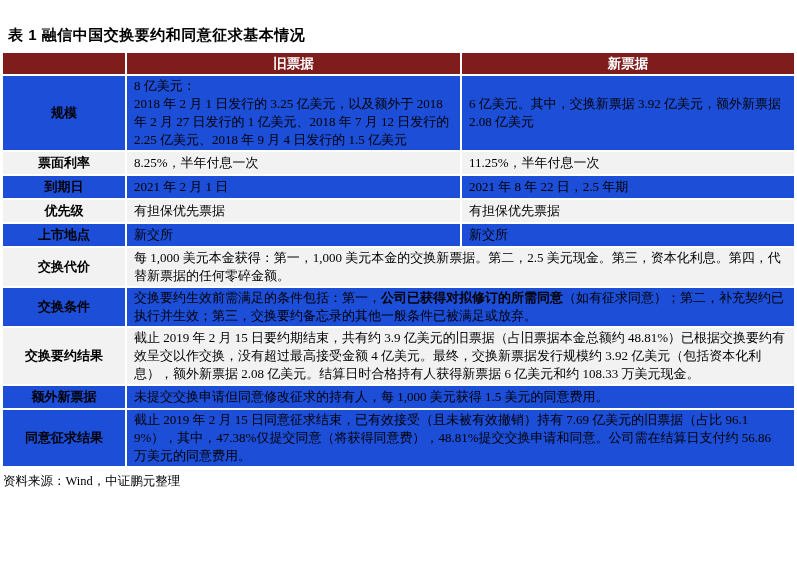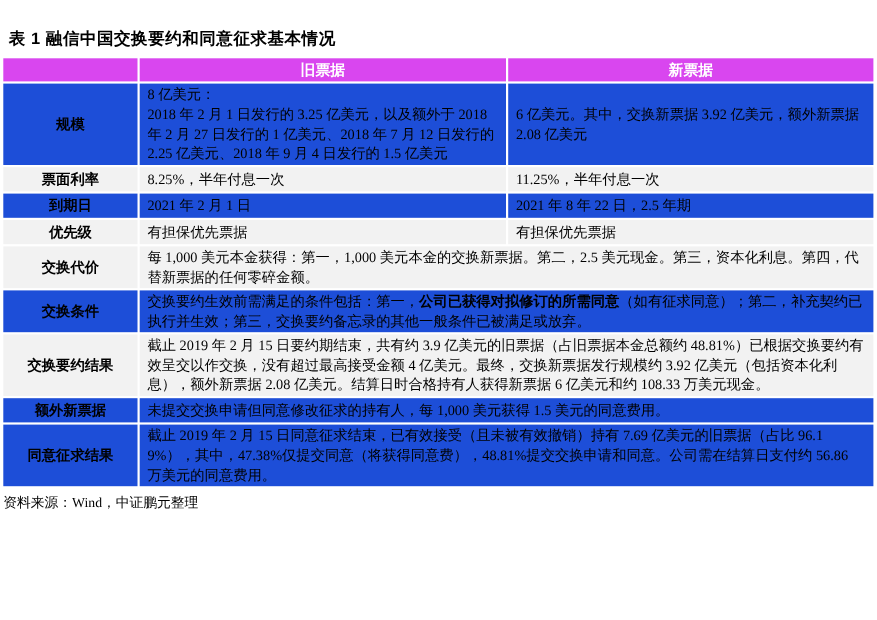--- a/index.html
+++ b/index.html
@@ -20,21 +20,21 @@
     border-collapse:separate;
     border-spacing:2px;
     table-layout:fixed;
     width:795px;
     margin-left:1px;
   }
   col.c-label{width:122px;}
   col.c-old{width:333px;}
   col.c-new{width:332px;}
   th.hdr{
-    background:#d946ef;
+    background:#7f1d1d;
     color:#ffffff;
     font-family:"Liberation Sans","DejaVu Sans",sans-serif;
     font-weight:bold;
     font-size:13.5px;
     text-align:center;
     height:19px;
     padding:1px 4px;
   }
   td{
     font-size:13px;
@@ -98,20 +98,25 @@
     <td class="single">2021 年 2 月 1 日</td>
     <td class="single">2021 年 8 年 22 日，2.5 年期</td>
   </tr>
 
   <tr class="light">
     <td class="lbl single">优先级</td>
     <td class="single">有担保优先票据</td>
     <td class="single">有担保优先票据</td>
   </tr>
 
+  <tr class="dark">
+    <td class="lbl single">上市地点</td>
+    <td class="single">新交所</td>
+    <td class="single">新交所</td>
+  </tr>
 
   <tr class="light">
     <td class="lbl">交换代价</td>
     <td colspan="2">每 1,000 美元本金获得：第一，1,000 美元本金的交换新票据。第二，2.5 美元现金。第三，资本化利息。第四，代替新票据的任何零碎金额。</td>
   </tr>
 
   <tr class="dark">
     <td class="lbl">交换条件</td>
     <td colspan="2"><span>交换要约生效前需满足的条件包括：第一，</span><span class="b">公司已获得对拟修订的所需同意</span><span>（如有征求同意）；第二，补充契约已执行并生效；第三，交换要约备忘录的其他一般条件已被满足或放弃。</span></td>
   </tr>

